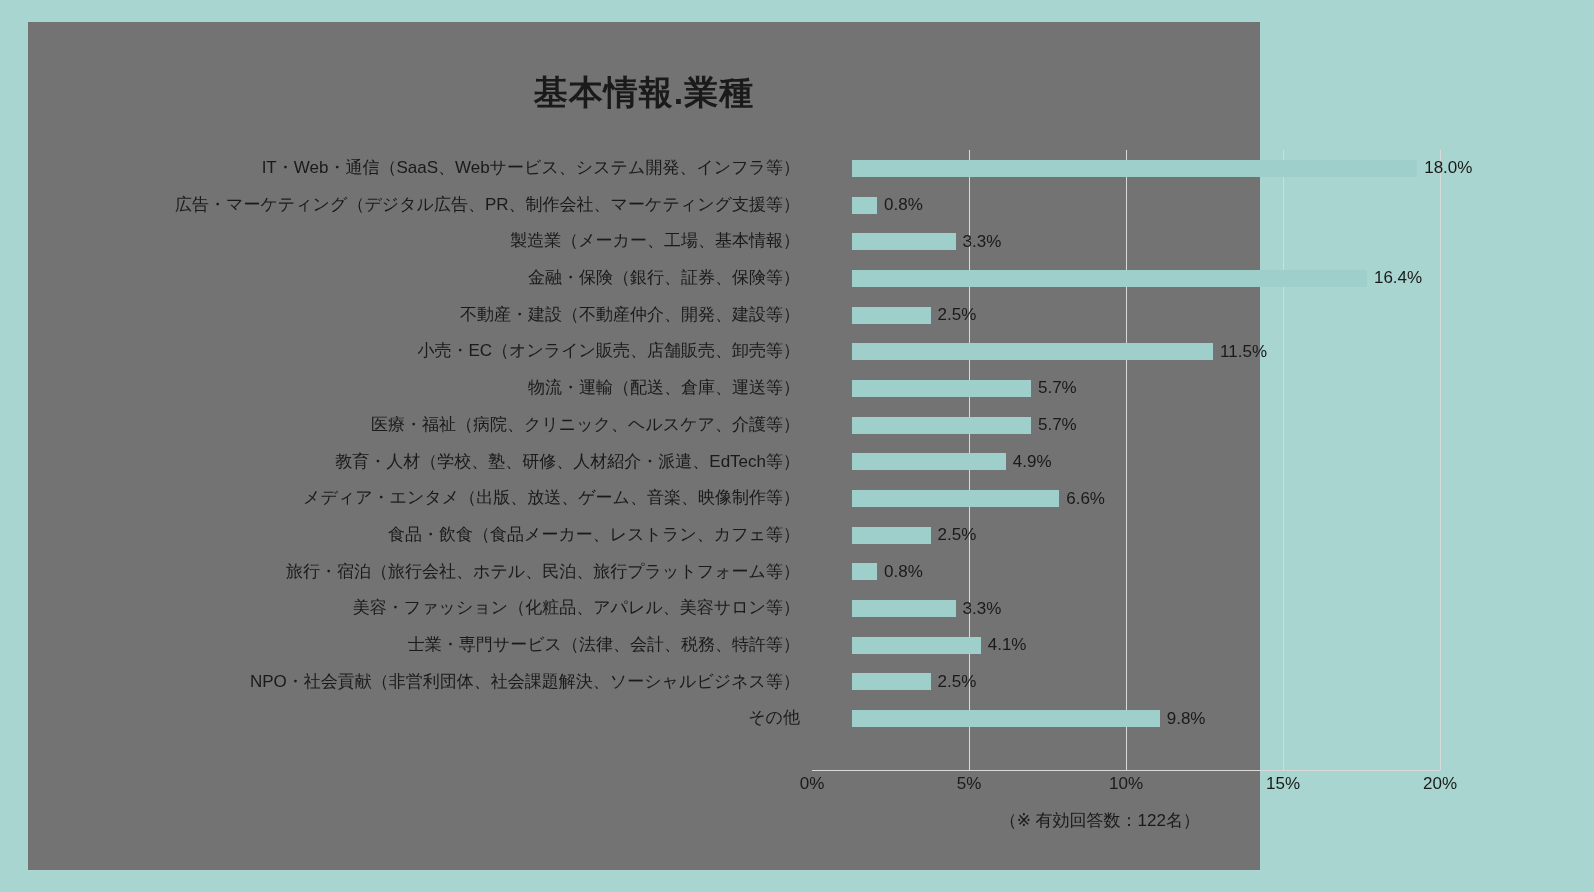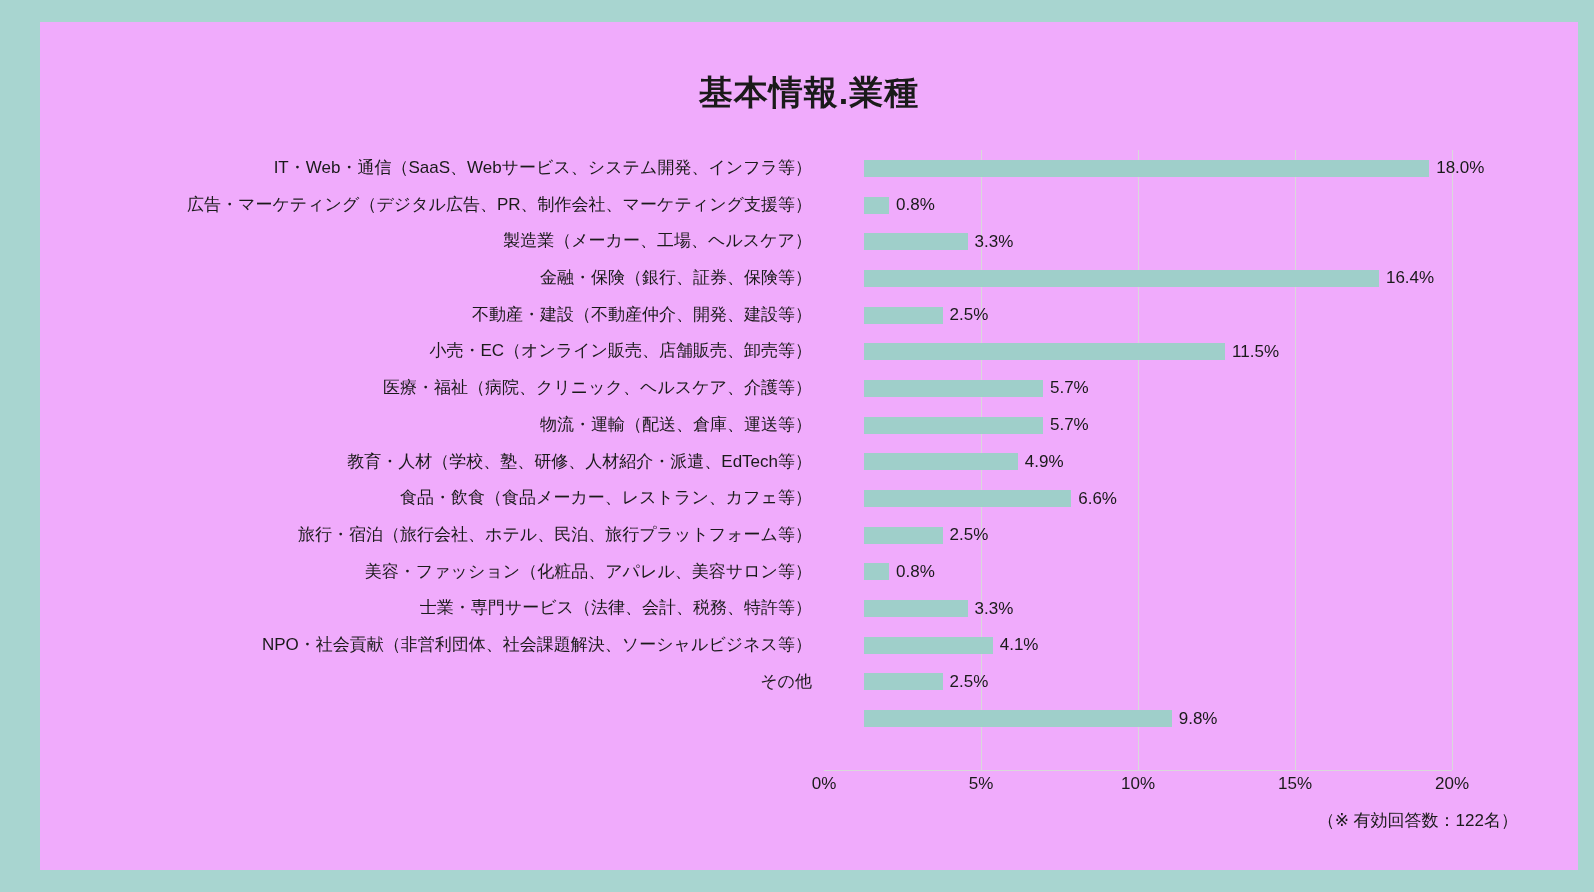--- a/index.html
+++ b/index.html
@@ -10,25 +10,24 @@
     width: 1594px;
     height: 892px;
     background: #a8d5d0;
     font-family: "Liberation Sans", "DejaVu Sans", sans-serif;
     overflow: hidden;
   }
   .card {
     position: absolute;
     left: 28px;
     top: 22px;
-    width: 1538px;
+    width: 1232px;
     height: 848px;
-    background: #f0abfc;
+    background: #737373;
     box-sizing: border-box;
-    margin-left: 12px;
   }
   .chart-title {
     position: absolute;
     top: 48px;
     left: 0;
     width: 100%;
     text-align: center;
     font-size: 34px;
     font-weight: bold;
     color: #1a1a1a;
@@ -169,39 +168,42 @@
       </div>
 
     <div class="labels-col">
         <div class="row">
           <div class="row-label">IT・Web・通信（SaaS、Webサービス、システム開発、インフラ等）</div>
         </div>
         <div class="row">
           <div class="row-label">広告・マーケティング（デジタル広告、PR、制作会社、マーケティング支援等）</div>
         </div>
         <div class="row">
-          <div class="row-label">製造業（メーカー、工場、ヘルスケア）</div>
+          <div class="row-label">製造業（メーカー、工場、基本情報）</div>
         </div>
         <div class="row">
           <div class="row-label">金融・保険（銀行、証券、保険等）</div>
         </div>
         <div class="row">
           <div class="row-label">不動産・建設（不動産仲介、開発、建設等）</div>
         </div>
         <div class="row">
           <div class="row-label">小売・EC（オンライン販売、店舗販売、卸売等）</div>
         </div>
         <div class="row">
+          <div class="row-label">物流・運輸（配送、倉庫、運送等）</div>
+        </div>
+        <div class="row">
           <div class="row-label">医療・福祉（病院、クリニック、ヘルスケア、介護等）</div>
         </div>
         <div class="row">
-          <div class="row-label">物流・運輸（配送、倉庫、運送等）</div>
-        </div>
-        <div class="row">
           <div class="row-label">教育・人材（学校、塾、研修、人材紹介・派遣、EdTech等）</div>
+        </div>
+        <div class="row">
+          <div class="row-label">メディア・エンタメ（出版、放送、ゲーム、音楽、映像制作等）</div>
         </div>
         <div class="row">
           <div class="row-label">食品・飲食（食品メーカー、レストラン、カフェ等）</div>
         </div>
         <div class="row">
           <div class="row-label">旅行・宿泊（旅行会社、ホテル、民泊、旅行プラットフォーム等）</div>
         </div>
         <div class="row">
           <div class="row-label">美容・ファッション（化粧品、アパレル、美容サロン等）</div>
         </div>

